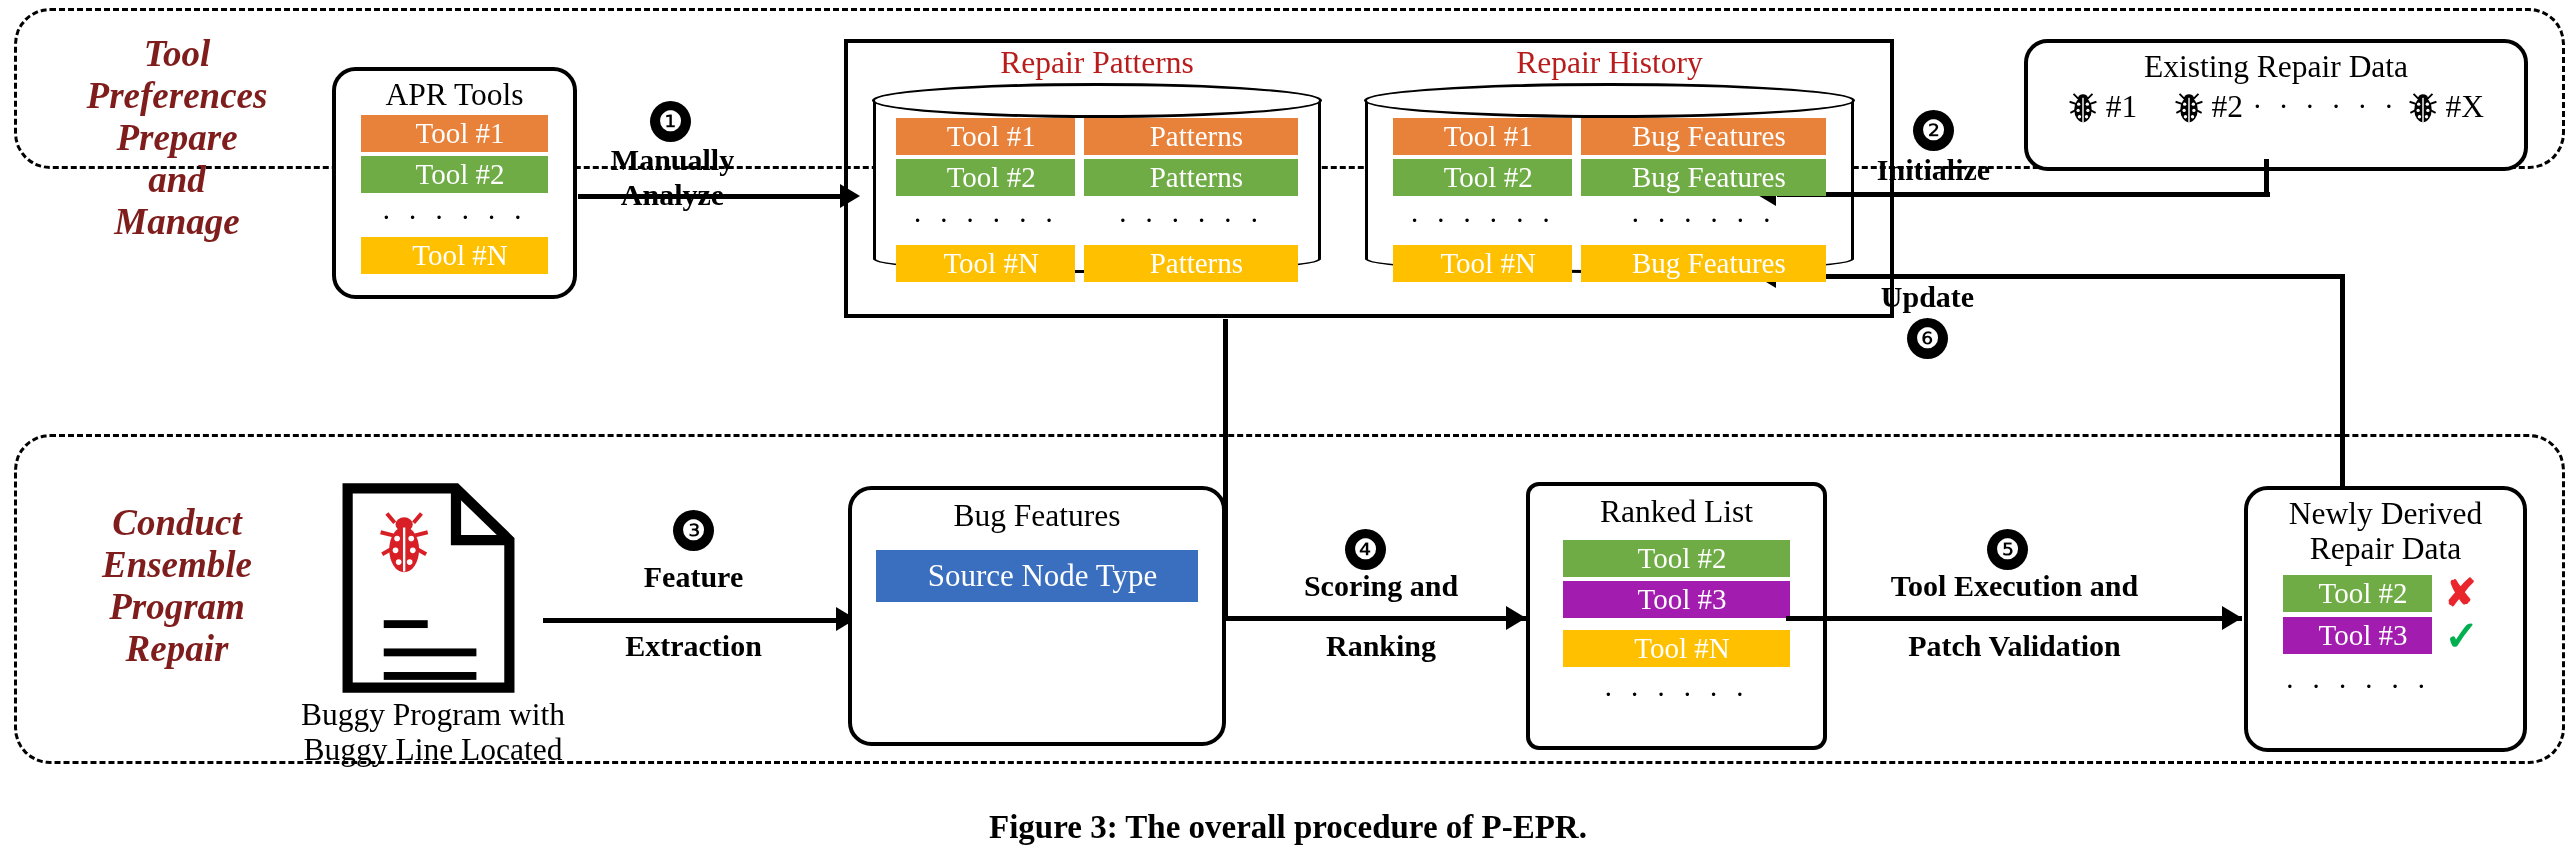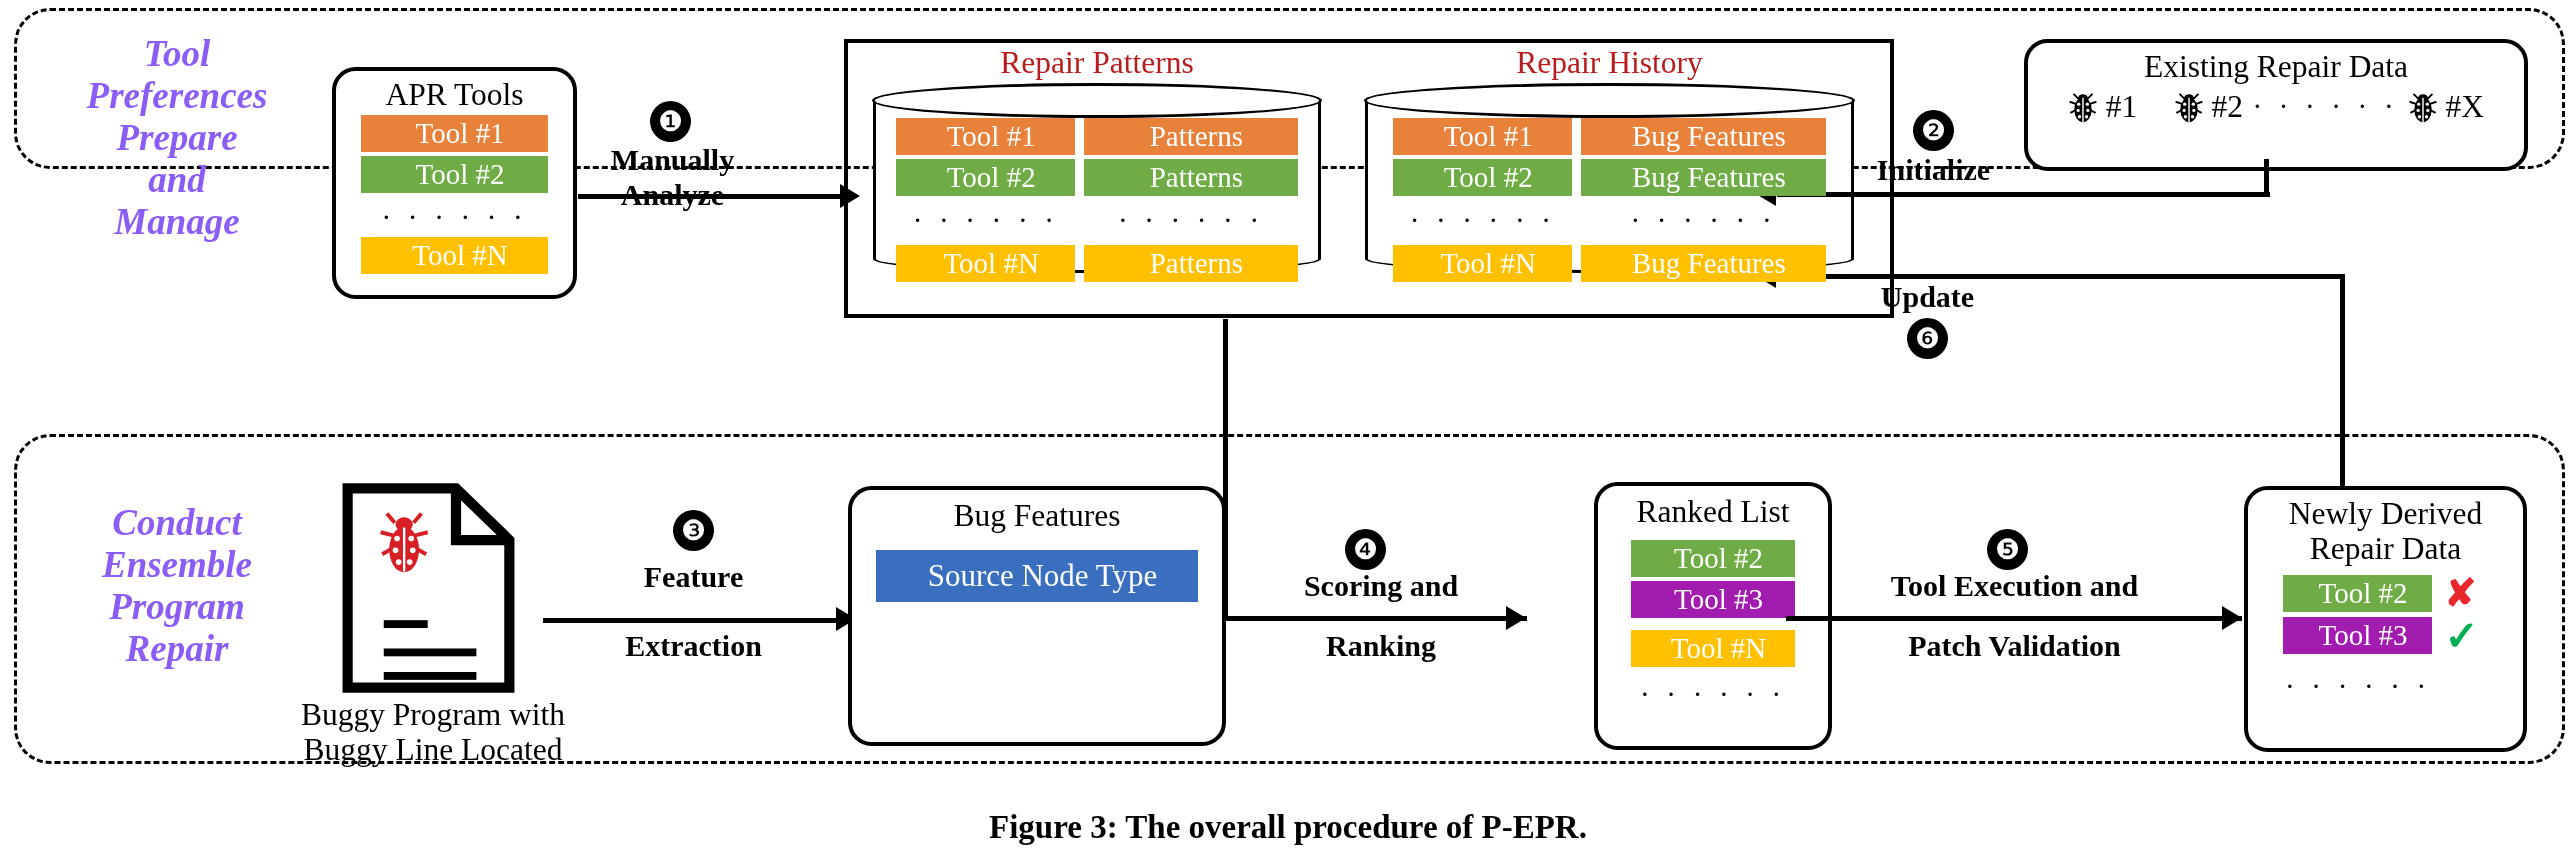--- a/index.html
+++ b/index.html
@@ -6,21 +6,21 @@
   body{width:2576px;height:863px;position:relative;font-family:"Liberation Serif",serif;}
   .stage{position:absolute;left:0;top:0;width:2576px;height:863px;}
 
   
   .panel{position:absolute;border:3.9px dashed #000;border-radius:36px;box-sizing:border-box;}
   #panel-top{left:14px;top:7.9px;width:2551px;height:161px;}
   #panel-bottom{left:14px;top:211px;width:2551px;height:157px;}
 
   
   .phase-title{position:absolute;font-style:italic;font-weight:bold;font-size:37px;
-      line-height:42px;text-align:center;color:#8b5cf6;}
+      line-height:42px;text-align:center;color:#7f1d1d;}
 
   
   .card{position:absolute;border:4.7px solid #000;border-radius:23.6px;background:#fff;box-sizing:border-box;}
   .card-title{text-align:center;font-size:31.5px;line-height:35px;color:#000;}
 
   
   .chip{display:block;text-align:center;color:#fff;font-size:29px;line-height:37px;
         box-sizing:border-box;padding-left:11px;}
   .chip.orange{background:#E8813A;}
   .chip.green{background:#6FAC46;}
@@ -290,21 +290,21 @@
   </div>
 
   <div class="ln hline" style="left:1226px;top:616px;width:301px;"></div>
   <div class="arrowR" style="left:1506px;top:606px;"></div>
   <div class="badge" style="left:1345px;top:529px;">❹</div>
   <div class="steplabel" style="left:1251px;top:568px;width:260px;">
     <div>Scoring  and</div>
     <div style="margin-top:25px;">Ranking</div>
   </div>
 
-  <div class="card" style="left:1594px;top:482px;width:238px;height:268px;">
+  <div class="card" style="left:1526px;top:482px;width:301px;height:268px;border-radius:13px;">
     <div class="card-title" style="margin-top:7.9px;">Ranked List</div>
     <span class="chip green" style="margin:11px 33px 0 33px;">Tool #2</span>
     <span class="chip navy" style="margin:3.9px 33px 0 33px;">Tool #3</span>
     <span class="chip yellow" style="margin:12.6px 33px 0 33px;">Tool #N</span>
     <div class="dots" style="margin-top:15.7px;">· · · · · ·</div>
   </div>
 
   <div class="ln hline" style="left:1786px;top:616px;width:456px;"></div>
   <div class="arrowR" style="left:2222px;top:606px;"></div>
   <div class="badge" style="left:1987px;top:529px;">❺</div>

